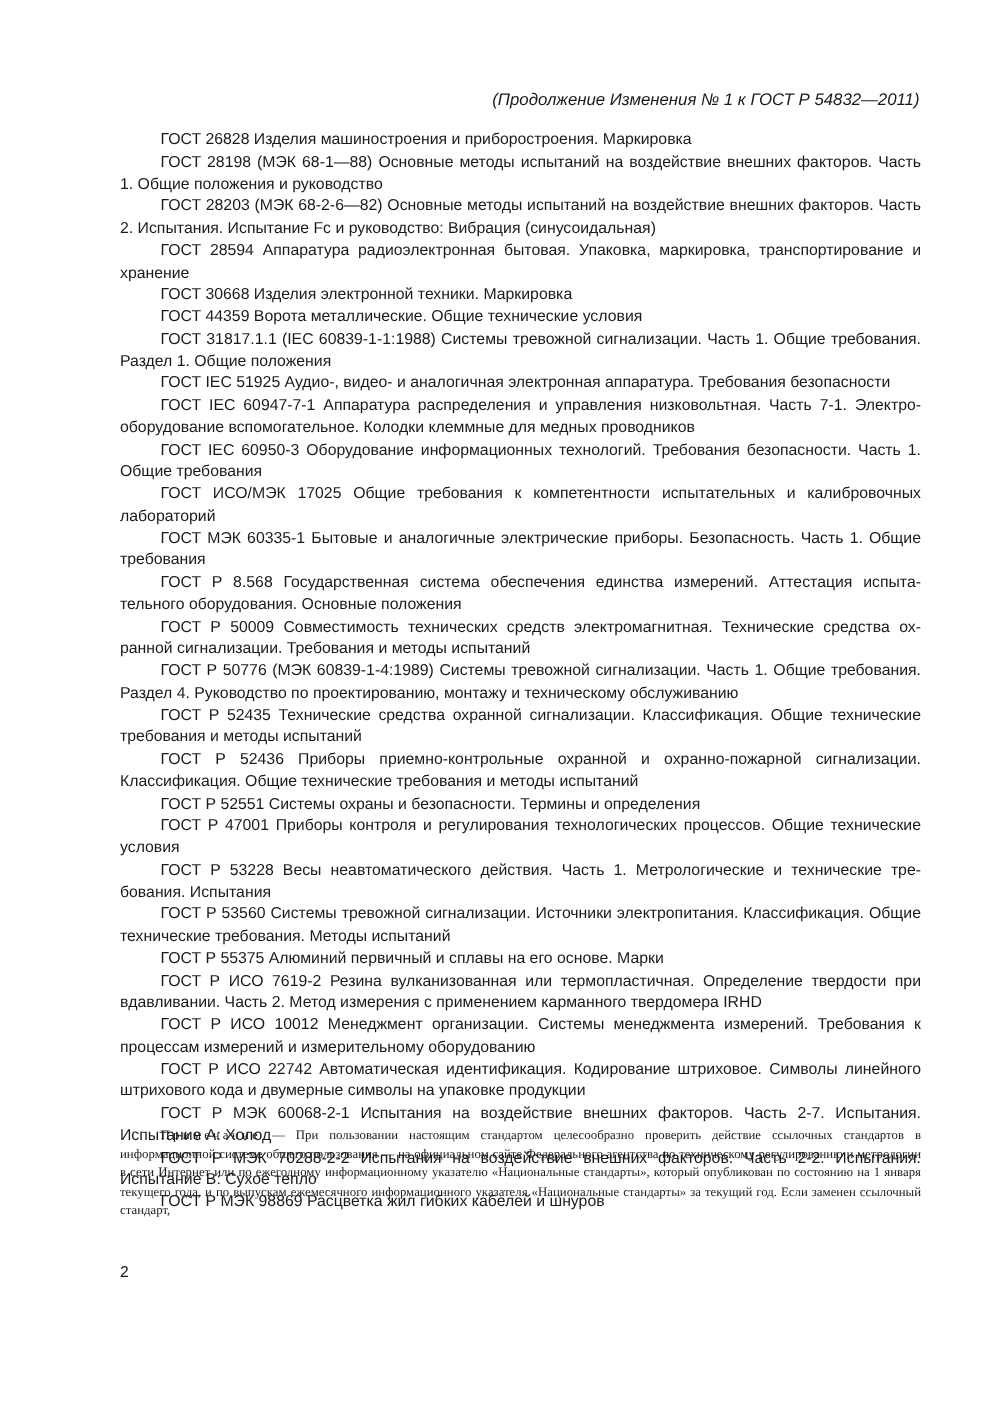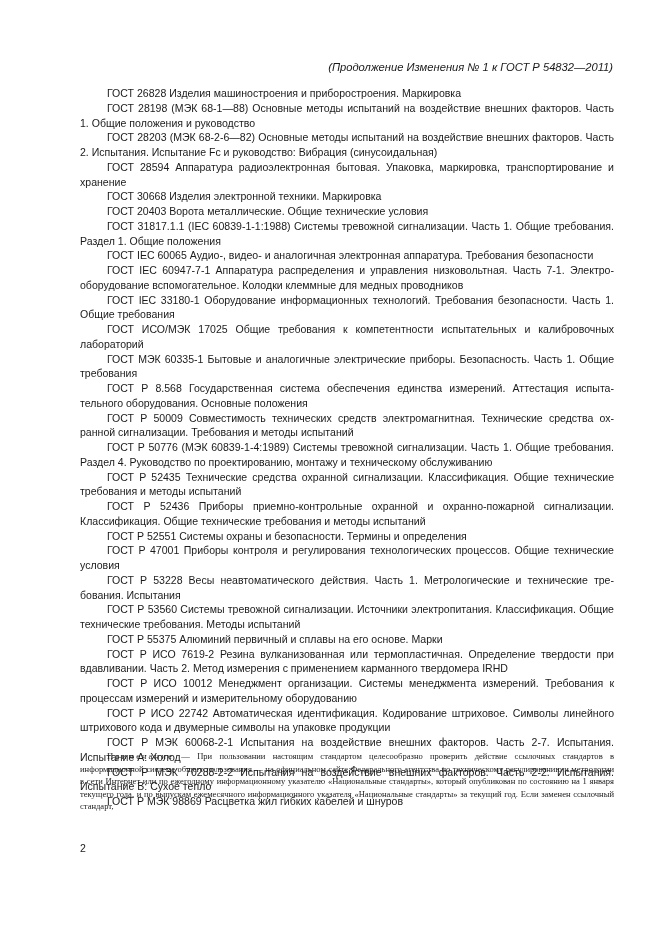--- a/index.html
+++ b/index.html
@@ -68,25 +68,25 @@
 <body>
 
 <div class="page-header">(Продолжение Изменения № 1 к ГОСТ Р 54832—2011)</div>
 
 <div class="body-text">
   <p>ГОСТ  26828 Изделия машиностроения и приборостроения. Маркировка</p>
   <p>ГОСТ  28198 (МЭК 68-1—88) Основные методы испытаний на воздействие внешних факторов. Часть 1. Общие положения и руководство</p>
   <p>ГОСТ  28203 (МЭК 68-2-6—82) Основные методы испытаний на воздействие внешних факторов. Часть 2. Испытания. Испытание Fc и руководство: Вибрация (синусоидальная)</p>
   <p>ГОСТ  28594 Аппаратура радиоэлектронная бытовая. Упаковка, маркировка, транспортирование и хранение</p>
   <p>ГОСТ 30668 Изделия электронной техники. Маркировка</p>
-  <p>ГОСТ 20403 Ворота металлические. Общие технические условия</p>
+  <p>ГОСТ 44359 Ворота металлические. Общие технические условия</p>
   <p>ГОСТ  31817.1.1 (IEC 60839-1-1:1988) Системы тревожной сигнализации. Часть 1. Общие требо­вания. Раздел 1. Общие положения</p>
-  <p>ГОСТ  IEC 60065 Аудио-, видео- и аналогичная электронная аппаратура. Требования безопасности</p>
+  <p>ГОСТ  IEC 51925 Аудио-, видео- и аналогичная электронная аппаратура. Требования безопасности</p>
   <p>ГОСТ  IEC 60947-7-1 Аппаратура распределения и управления низковольтная. Часть 7-1. Электро­оборудование вспомогательное. Колодки клеммные для медных проводников</p>
-  <p>ГОСТ IEC 33180-1 Оборудование информационных технологий. Требования безопасности. Часть 1. Общие требования</p>
+  <p>ГОСТ IEC 60950-3 Оборудование информационных технологий. Требования безопасности. Часть 1. Общие требования</p>
   <p>ГОСТ ИСО/МЭК 17025 Общие требования к компетентности испытательных и калибровочных лабораторий</p>
   <p>ГОСТ МЭК 60335-1 Бытовые и аналогичные электрические приборы. Безопасность. Часть 1. Общие требования</p>
   <p>ГОСТ Р 8.568 Государственная система обеспечения единства измерений. Аттестация испыта­тельного оборудования. Основные положения</p>
   <p>ГОСТ  Р 50009 Совместимость технических средств электромагнитная. Технические средства ох­ранной сигнализации. Требования и методы испытаний</p>
   <p>ГОСТ  Р 50776 (МЭК 60839-1-4:1989) Системы тревожной сигнализации. Часть 1. Общие требова­ния. Раздел 4. Руководство по проектированию, монтажу и техническому обслуживанию</p>
   <p>ГОСТ  Р 52435 Технические средства охранной сигнализации. Классификация. Общие техниче­ские требования и методы испытаний</p>
   <p>ГОСТ  Р  52436  Приборы  приемно-контрольные  охранной  и  охранно-пожарной  сигнализации. Классификация. Общие технические требования и методы испытаний</p>
   <p>ГОСТ  Р 52551 Системы охраны и безопасности. Термины и определения</p>
   <p>ГОСТ  Р 47001 Приборы контроля и регулирования технологических процессов. Общие техниче­ские условия</p>
   <p>ГОСТ  Р 53228 Весы неавтоматического действия. Часть 1. Метрологические и технические тре­бования. Испытания</p>

